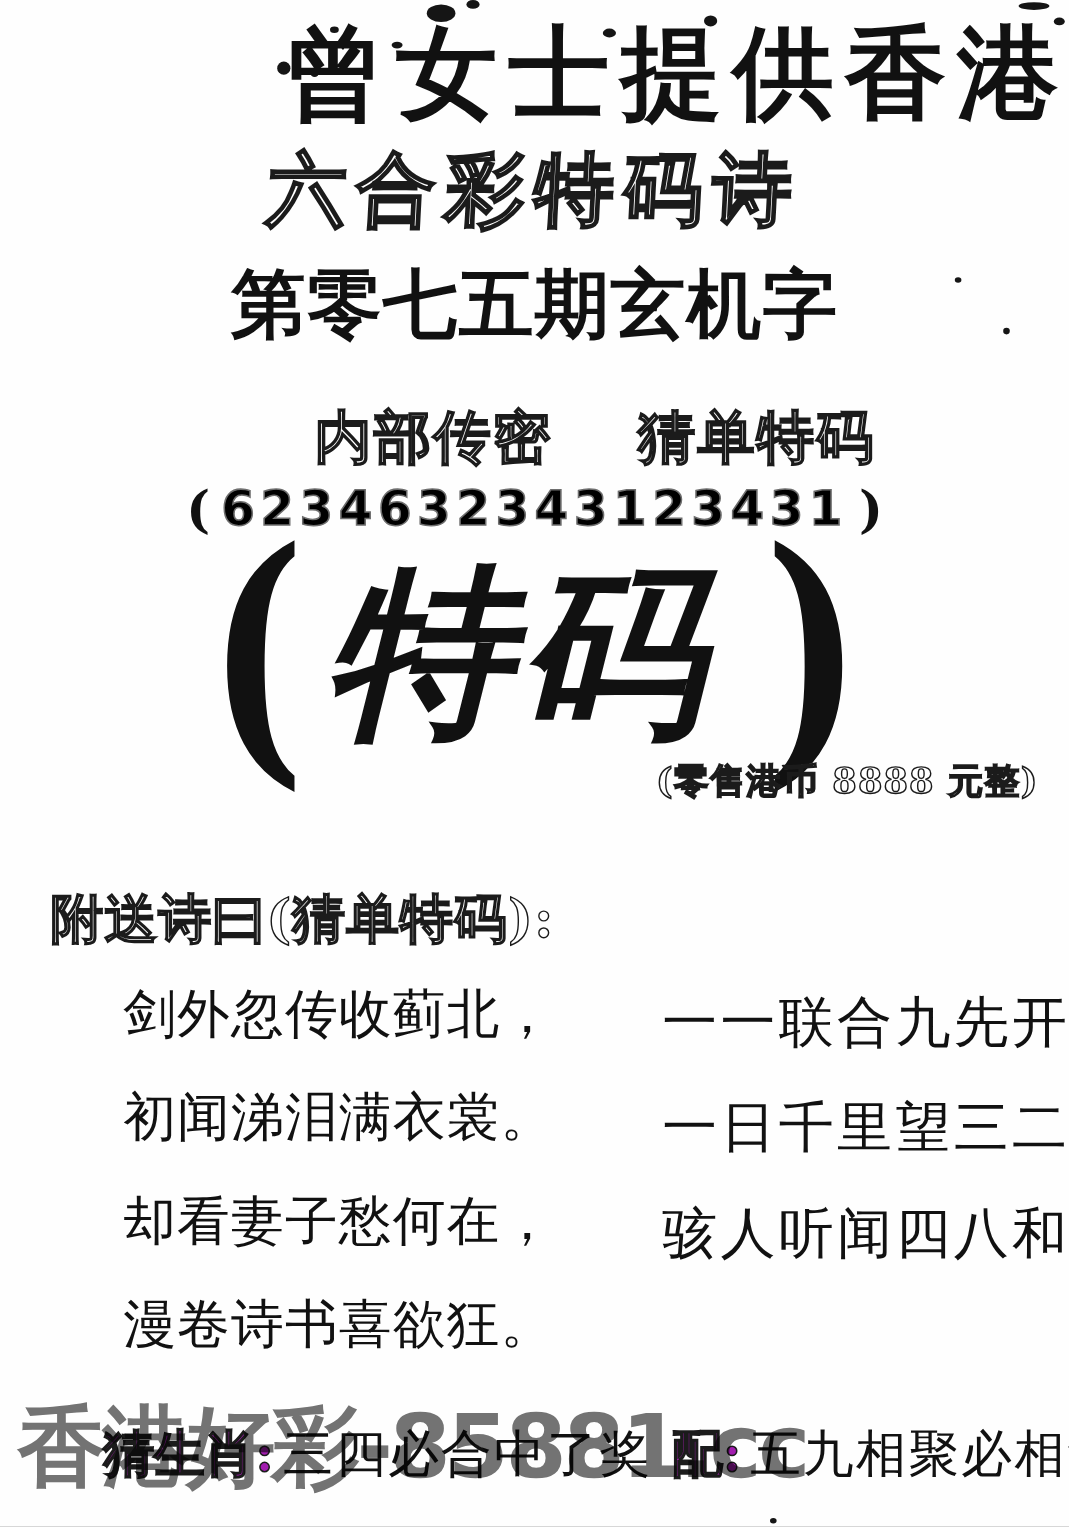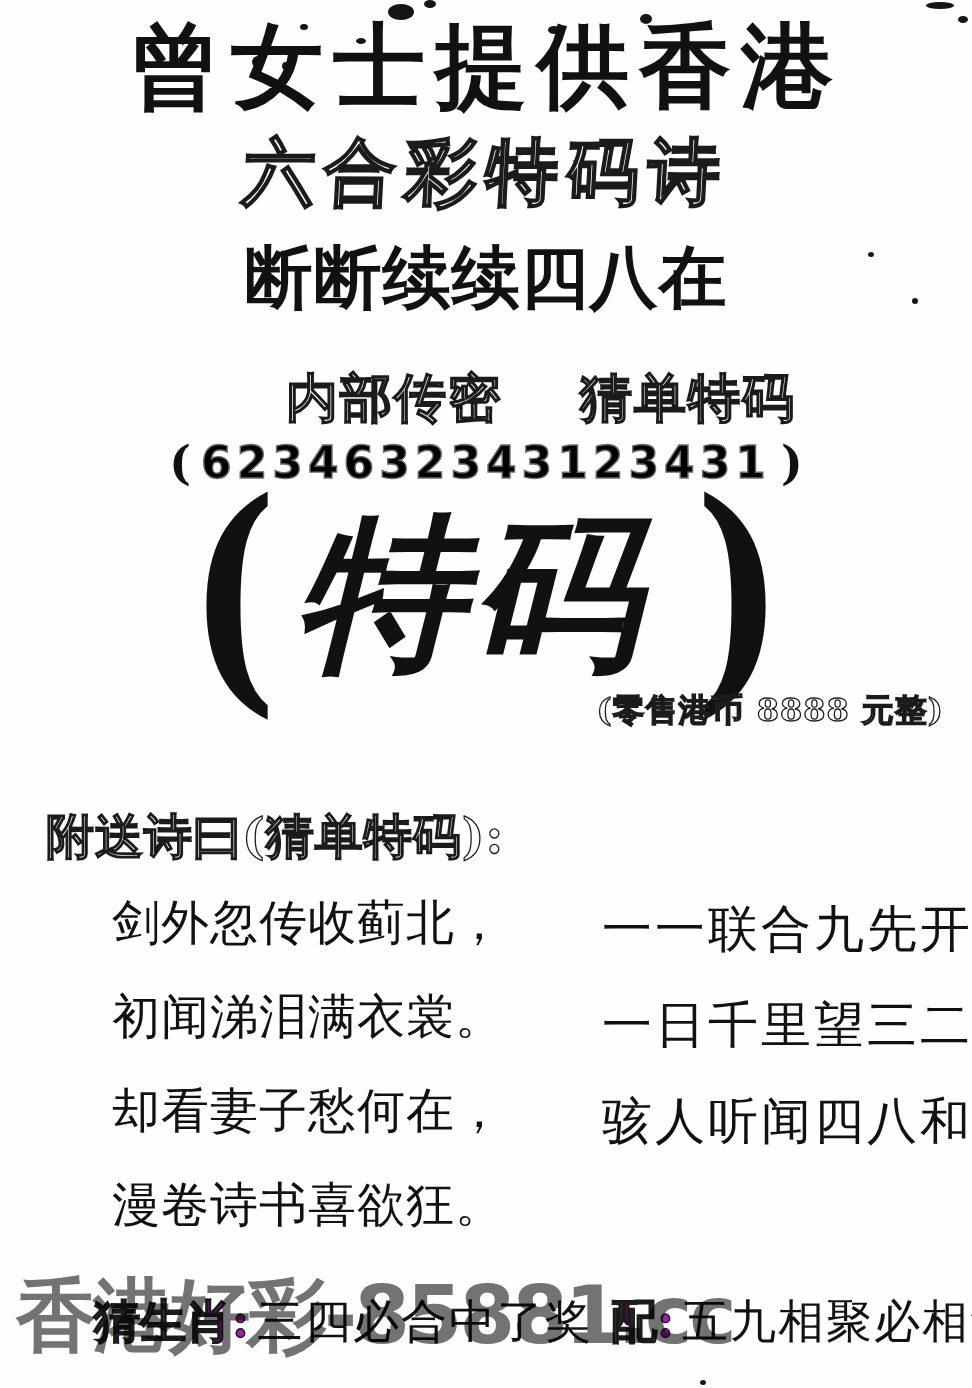--- a/index.html
+++ b/index.html
@@ -10,21 +10,21 @@
     background:#fefefe;
     overflow:hidden;
     font-family:"DejaVu Serif","Liberation Serif",serif;
     color:#111;
   }
   .abs { position:absolute; line-height:1; white-space:nowrap; }
 
   
   .main-title {
     top:20px; left:0; right:0;
-    text-align:center;
+    text-align:right;
     font-size:92px; font-weight:700;
     letter-spacing:10px;
   }
   
   .hollow {
     color:#ffffff;
     -webkit-text-stroke:2px #1b1b1b;
     font-weight:700;
   }
   .subtitle {
@@ -135,21 +135,21 @@
   <div class="speck" style="left:926px;top:2px;width:28px;height:7px;"></div>
   <div class="speck" style="left:958px;top:16px;width:10px;height:7px;"></div>
   <div class="speck" style="left:912px;top:298px;width:6px;height:6px;"></div>
   <div class="speck" style="left:868px;top:252px;width:6px;height:5px;"></div>
   <div class="speck" style="left:700px;top:1380px;width:6px;height:5px;"></div>
 
   <div class="abs main-title">曾女士提供香港</div>
 
   <div class="abs subtitle hollow">六合彩特码诗</div>
 
-  <div class="abs issue">断断续续四八在</div>
+  <div class="abs issue">第零七五期玄机字</div>
 
   <div class="abs notice notice-left hollow">内部传密</div>
   <div class="abs notice notice-right hollow">猜单特码</div>
 
   <div class="abs cipher-row">
     <span class="cipher-paren">(</span>
     <span class="cipher-digits">6234632343123431</span>
     <span class="cipher-paren">)</span>
   </div>
 

